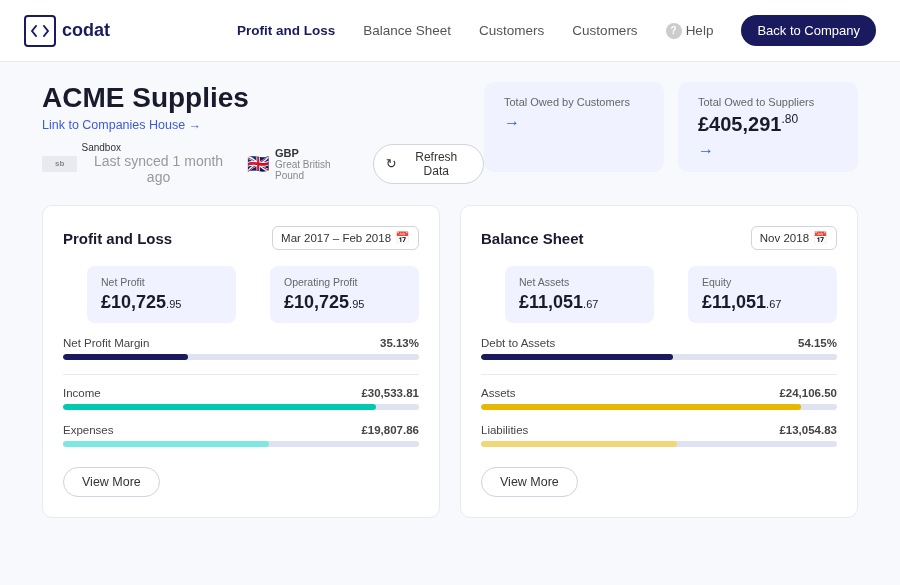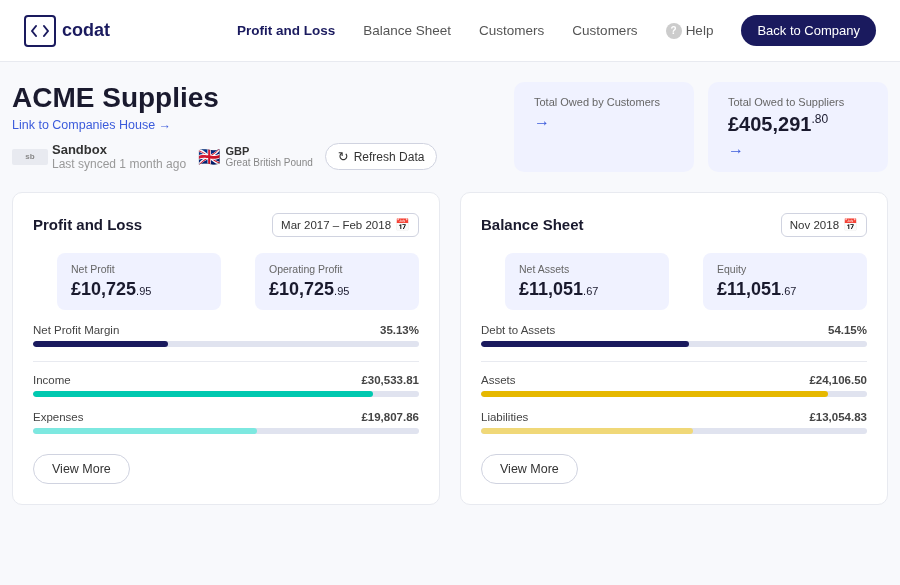--- a/index.html
+++ b/index.html
@@ -82,21 +82,21 @@
       border: none;
       border-radius: 20px;
       padding: 8px 16px;
       font-size: 13px;
       cursor: pointer;
       white-space: nowrap;
     }
 
     
     .main {
-      padding: 20px 12px;
+      padding: 20px 42px;
     }
 
     
     .top-section {
       display: flex;
       align-items: flex-start;
       margin-bottom: 20px;
     }
     .company-info {
       flex: 1;
@@ -133,21 +133,21 @@
       height: 16px;
       background: #e8eaf0;
       border-radius: 2px;
       display: flex;
       align-items: center;
       justify-content: center;
       font-size: 8px;
       font-weight: bold;
       color: #888;
     }
-    .sync-text { font-size: 12px; color: #999; }
+    .sync-text { font-size: 14px; color: #999; text-align: center; }
     .currency-badge {
       display: flex;
       align-items: center;
       gap: 5px;
       font-size: 12px;
       color: #333;
     }
     .refresh-btn {
       display: flex;
       align-items: center;
@@ -328,21 +328,21 @@
 <main class="main">
 
   <div class="top-section">
     <div class="company-info">
       <h1 class="company-name">ACME Supplies</h1>
       <div class="company-link">Link to Companies House →</div>
       <div class="sync-row">
         <div class="sandbox-badge">
           <div class="sandbox-logo">sb</div>
           <div>
-            <div style="font-size:13px;font-weight:700;color:#333;">Sandbox</div>
+            <div style="font-size:10px;font-weight:400;color:#333;">Sandbox</div>
             <div class="sync-text">Last synced 1 month ago</div>
           </div>
         </div>
         <div class="currency-badge">
           <span style="font-size:18px;">🇬🇧</span>
           <div>
             <div style="font-size:11px;font-weight:600;">GBP</div>
             <div style="font-size:10px;color:#888;">Great British Pound</div>
           </div>
         </div>

